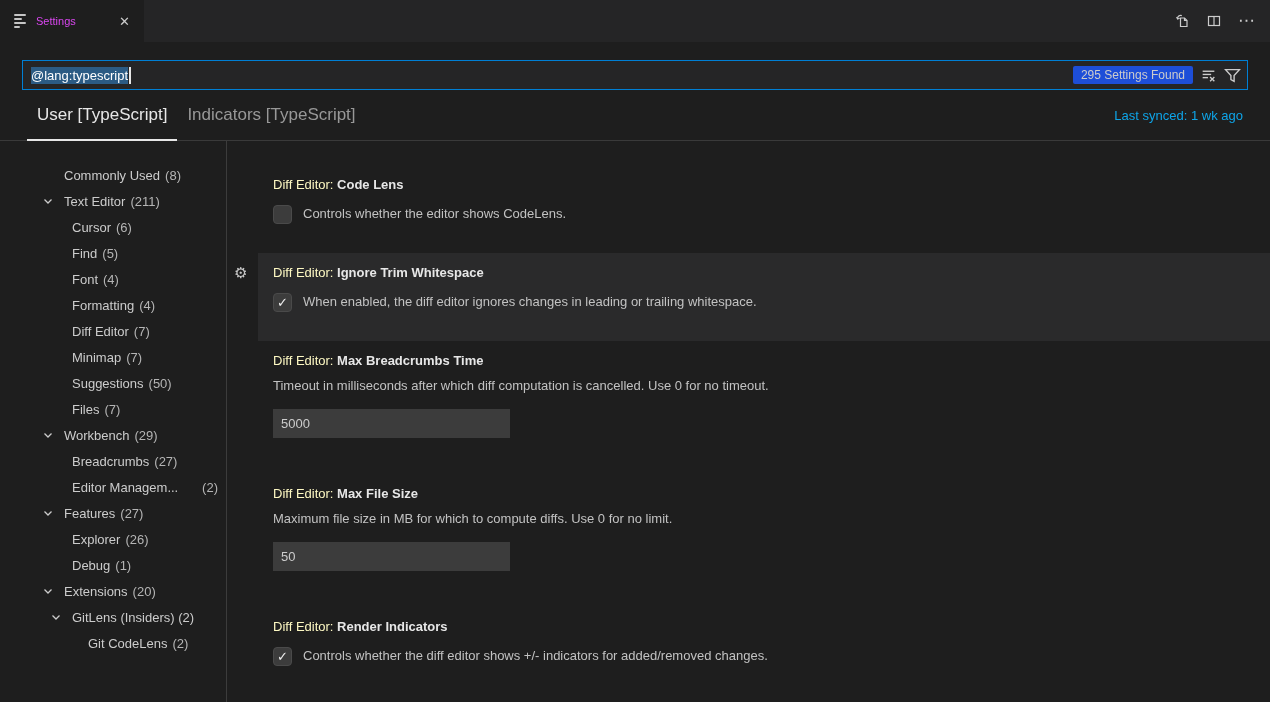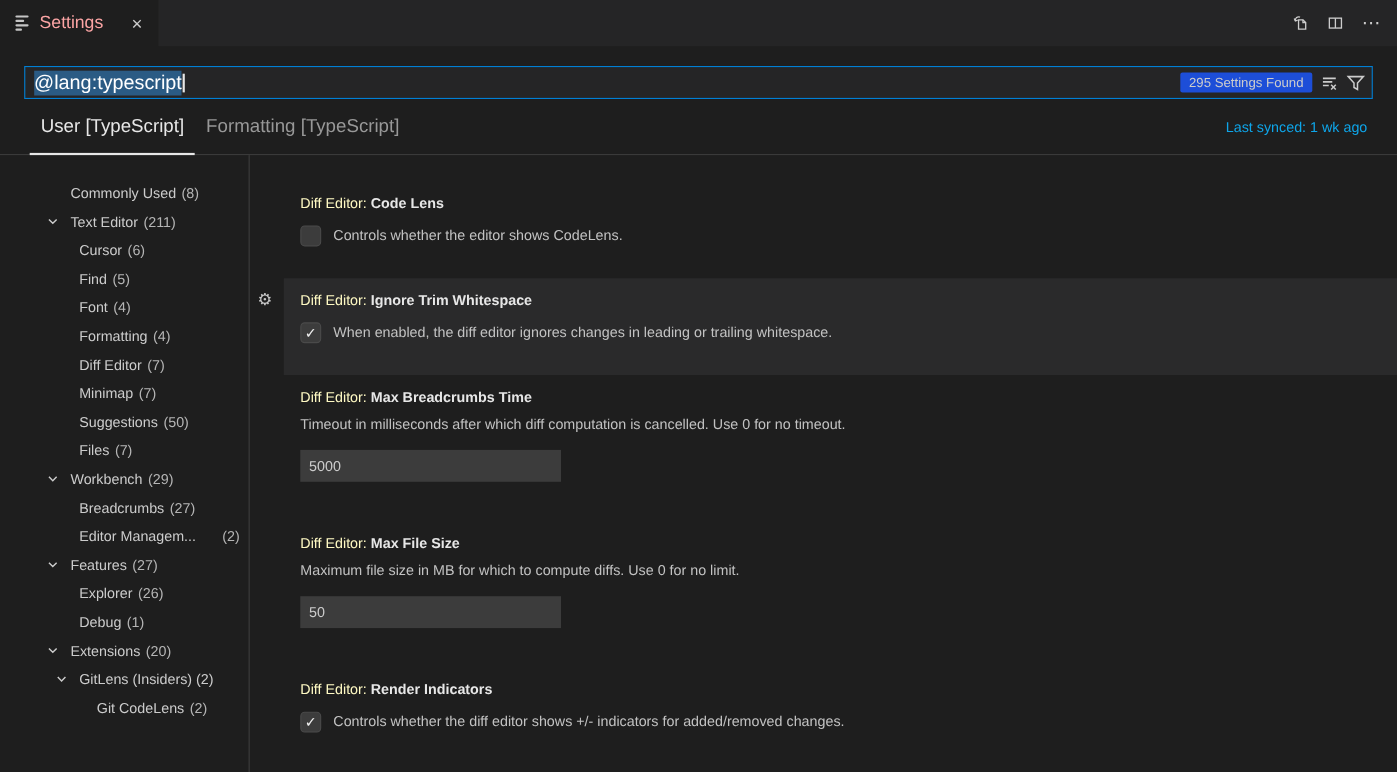--- a/index.html
+++ b/index.html
@@ -9,31 +9,31 @@
 
   
   .tabbar{height:42px;background:#252526;display:flex;align-items:stretch;position:relative;}
   .tab{width:144px;background:#1e1e1e;display:flex;align-items:center;padding:0 10px 0 14px;gap:8px;cursor:pointer;}
   .tab-icon{display:flex;flex-direction:column;gap:2px;width:14px;}
   .tab-icon i{display:block;height:2px;background:#c5c5c5;border-radius:1px;}
   .tab-icon i:nth-child(1){width:12px;}
   .tab-icon i:nth-child(2){width:8px;}
   .tab-icon i:nth-child(3){width:12px;}
   .tab-icon i:nth-child(4){width:6px;}
-  .tab-label{font-size:16px;color:#fca5a5;white-space:nowrap;flex:1;}
+  .tab-label{font-size:11px;color:#d946ef;white-space:nowrap;flex:1;}
   .tab-close{font-size:13px;color:#cccccc;padding:2px 4px;border-radius:3px;}
   .tab-actions{position:absolute;right:14px;top:0;height:42px;display:flex;align-items:center;gap:16px;}
   .action-btn{background:none;border:none;padding:0;color:#cccccc;display:flex;align-items:center;cursor:pointer;}
   .action-btn svg{stroke:#cccccc;fill:none;stroke-width:1.2;}
   .ellipsis{font-size:17px;line-height:16px;color:#cccccc;letter-spacing:1px;}
 
   
   .search-row{padding:18px 22px 0;}
   .search-box{height:30px;border:1px solid #007fd4;background:#252526;display:flex;align-items:center;padding:0 6px 0 8px;position:relative;}
-  .search-text{flex:1;display:flex;align-items:center;font-size:18px;color:#ffffff;white-space:nowrap;overflow:hidden;}
+  .search-text{flex:1;display:flex;align-items:center;font-size:13px;color:#ffffff;white-space:nowrap;overflow:hidden;}
   .search-sel{background:#2b5b84;padding:1px 0;}
   .caret{display:inline-block;width:2px;height:17px;background:#e7e7e7;margin-left:1px;}
   .search-controls{display:flex;align-items:center;gap:7px;margin-left:8px;}
   .count-badge{background:#1d4ed8;color:#cccccc;font-size:12px;padding:2px 8px;border-radius:2px;white-space:nowrap;}
   .sicon{display:flex;align-items:center;cursor:pointer;}
   .sicon svg{stroke:#cccccc;fill:none;stroke-width:1.3;}
 
   
   .scope-row{height:51px;display:flex;align-items:stretch;padding:0 27px;border-bottom:1px solid #3a3a3a;}
   .scope-tabs{display:flex;align-items:stretch;}
@@ -124,21 +124,21 @@
             <path d="M1.5 2.5 H14.5 L9.5 8 V13.5 L6.5 11.8 V8 Z"></path>
           </svg>
         </span>
       </div>
     </div>
   </div>
 
   <div class="scope-row">
     <div class="scope-tabs" id="scope-tabs">
         <div class="scope-tab active">User [TypeScript]</div>
-        <div class="scope-tab">Formatting [TypeScript]</div>
+        <div class="scope-tab">Indicators [TypeScript]</div>
       </div>
     <div class="last-synced">Last synced: 1 wk ago</div>
   </div>
 
   <div class="body">
     <div class="toc" id="toc">
         <div class="toc-item lvl0">
           <span class="chev hidden">
             <svg width="12" height="12" viewBox="0 0 12 12">
               <polyline points="2.5,4.5 6,8 9.5,4.5" fill="none" stroke="currentColor" stroke-width="1.3"></polyline>

